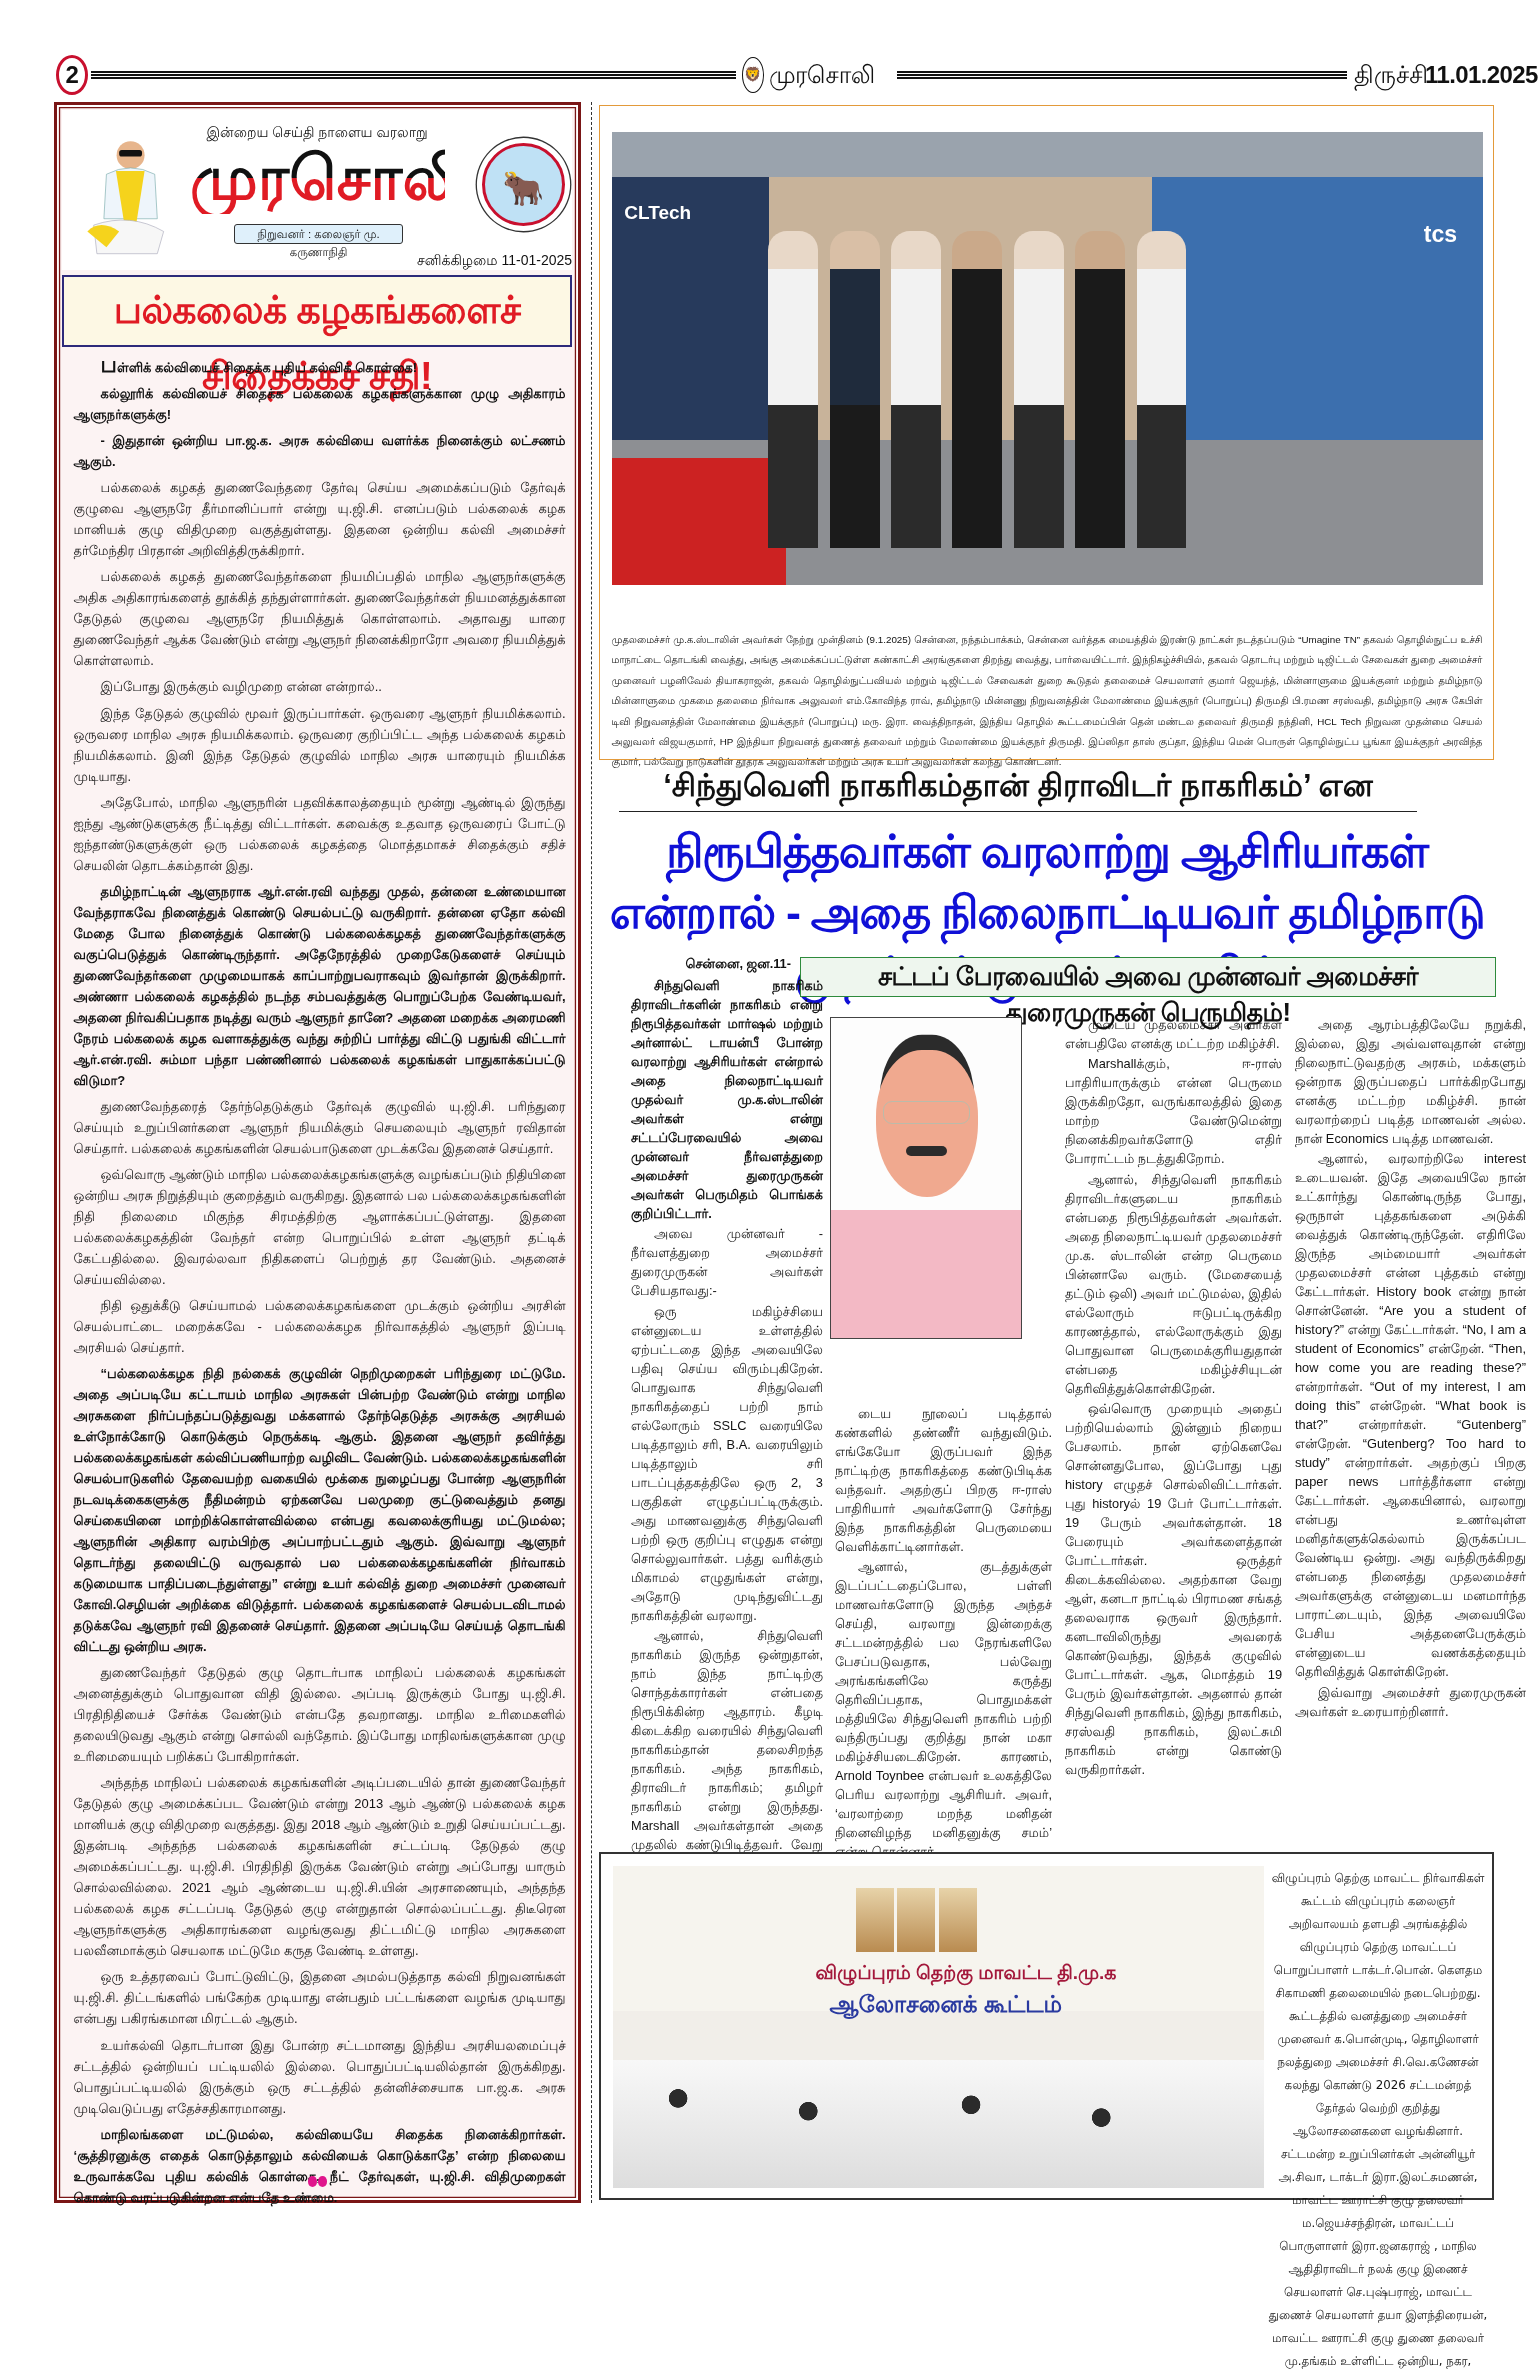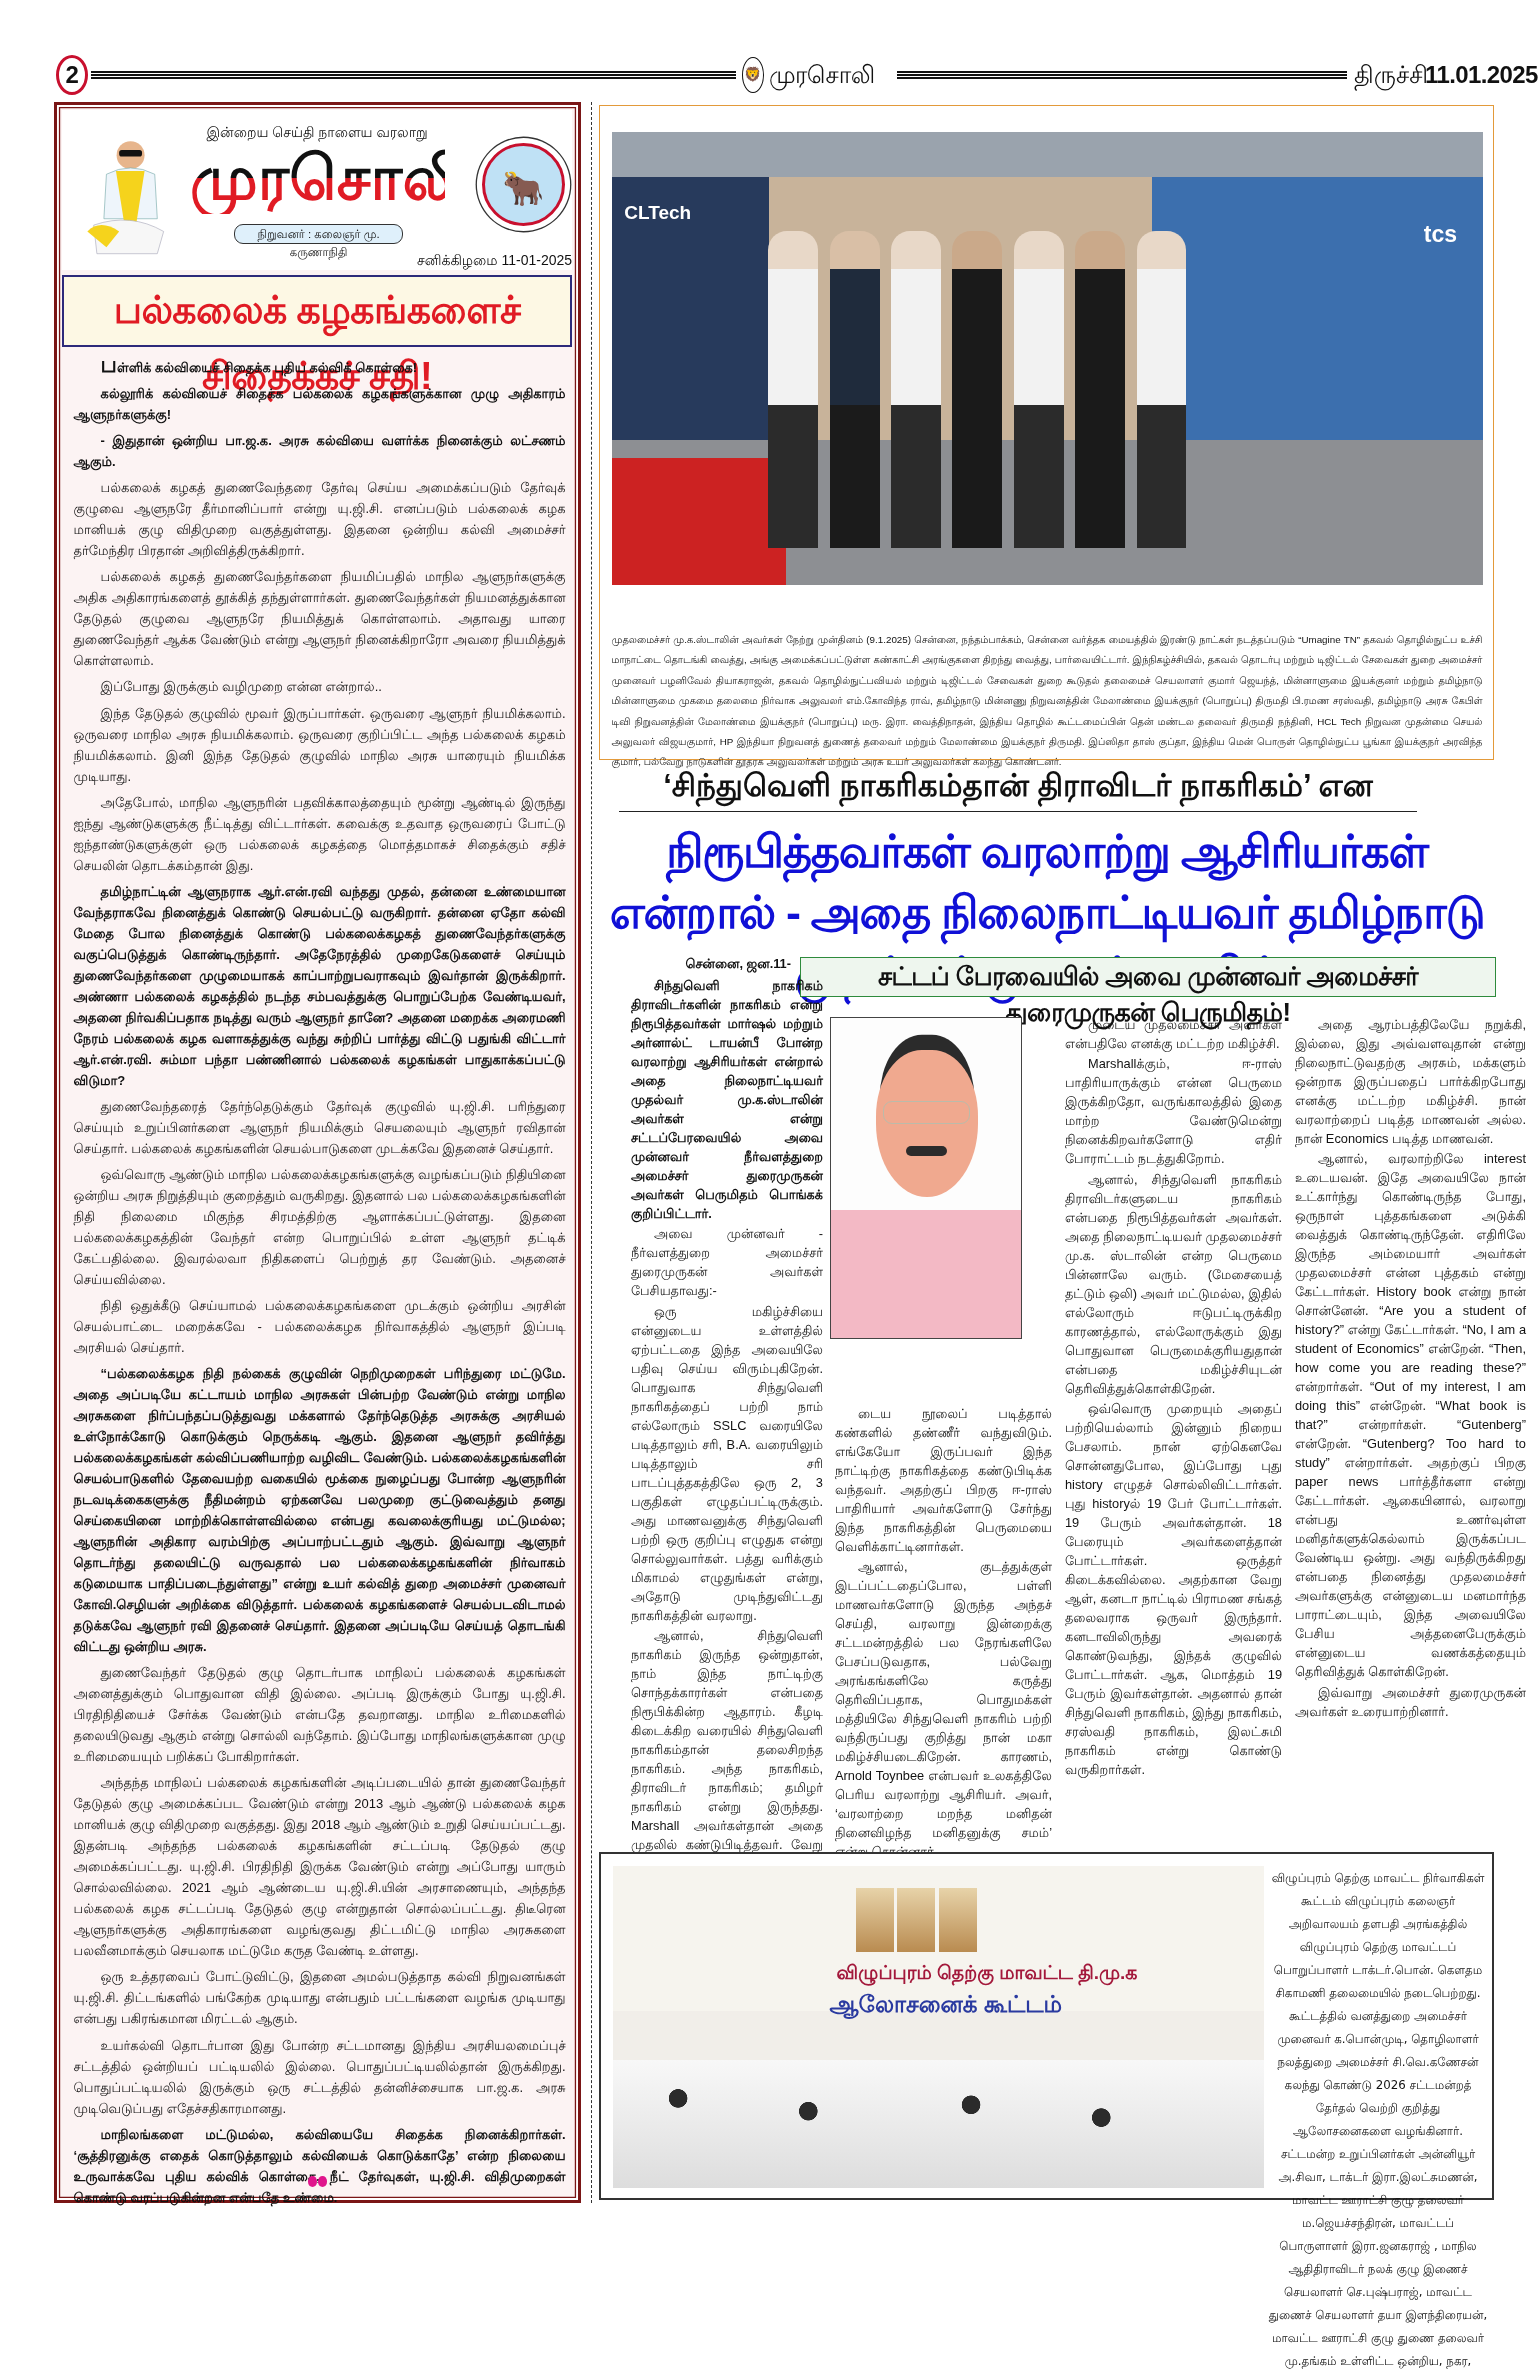--- a/index.html
+++ b/index.html
@@ -34,21 +34,21 @@
     padding-left: 6px;
   }
   .edit-head { position: absolute; left: 5.1px; top: 5.1px; width: 510px; height: 160px; background: #fff; }
   .tagline { position: absolute; left: 0; width: 100%; top: 14px; text-align: center; font: 14px "Liberation Sans", sans-serif; }
   .paper-name {
     position: absolute; left: 128px; top: 34px; width: 255px; height: 70px; text-align: center;
     font: bold 61px "Liberation Serif", serif; line-height: 70px;
     background: linear-gradient(#111 0 48%, #e01b24 48% 100%); -webkit-background-clip: text; background-clip: text; color: transparent;
   }
   .founder-pill {
-    position: absolute; left: 172px; top: 114px; width: 169px; height: 20.4px; border: 1.3px solid #333; border-radius: 9px;
+    position: absolute; left: 172px; top: 114px; width: 169px; height: 20.4px; border: 1.3px solid #333; border-radius: 3px;
     background: #dff0fb; font: 11.5px "Liberation Sans", sans-serif; text-align: center; line-height: 18px;
   }
   .edit-date { position: absolute; left: 0; width: 100%; top: 142px; text-align: right; font: 14px "Liberation Sans", sans-serif; }
   .portrait { position: absolute; left: 19px; top: 25.5px; width: 89px; height: 121px; }
   .emblem {
     position: absolute; left: 420px; top: 33px; width: 83px; height: 83px; border-radius: 50%;
     border: 3.2px solid #c8102e; background: #bfe1f5; box-shadow: 0 0 0 5.1px #fff, 0 0 0 6.4px #333;
   }
   .emblem span { position: absolute; left: 0; right: 0; top: 22px; text-align: center; font-size: 34px; }
   .edit-title-box {
@@ -132,21 +132,21 @@
   .mustache { position: absolute; left: 75px; top: 128px; width: 41px; height: 10.2px; background: #2b2b2b; border-radius: 6.4px; }
 
   
   .meeting-box {
     position: absolute; left: 599px; top: 1852px; width: 895px; height: 348px; border: 2.6px solid #333; background: #fff;
   }
   .meeting-photo {
     position: absolute; left: 11.5px; top: 11.5px; width: 651px; height: 322px;
     background: linear-gradient(#f6f4ee 0 45%, #f1eee9 45% 62%, #e9e3dc 62%);
   }
-  .banner-text1 { position: absolute; left: 224px; top: 96px; font: bold 19px "Liberation Sans", sans-serif; color: #a3183b; }
+  .banner-text1 { position: absolute; left: 203px; top: 96px; font: bold 19px "Liberation Sans", sans-serif; color: #a3183b; }
   .banner-text2 { position: absolute; left: 217px; top: 125px; font: bold 23px "Liberation Sans", sans-serif; color: #2a3aa0; }
   .portraits3 { position: absolute; left: 243px; top: 22.4px; display: flex; gap: 3.8px; }
   .portraits3 i { width: 38px; height: 64px; background: linear-gradient(#e7d3a9, #b98b50); }
   .crowd { position: absolute; left: 0; right: 0; bottom: 0; height: 128px; background:
       radial-gradient(circle at 10% 30%, #2b2b2b 0 9px, transparent 9.6px),
       radial-gradient(circle at 30% 40%, #2b2b2b 0 9px, transparent 9.6px),
       radial-gradient(circle at 55% 35%, #2b2b2b 0 9px, transparent 9.6px),
       radial-gradient(circle at 75% 45%, #2b2b2b 0 9px, transparent 9.6px),
       linear-gradient(#f8f8f8, #ddd); }
   .meeting-caption {

